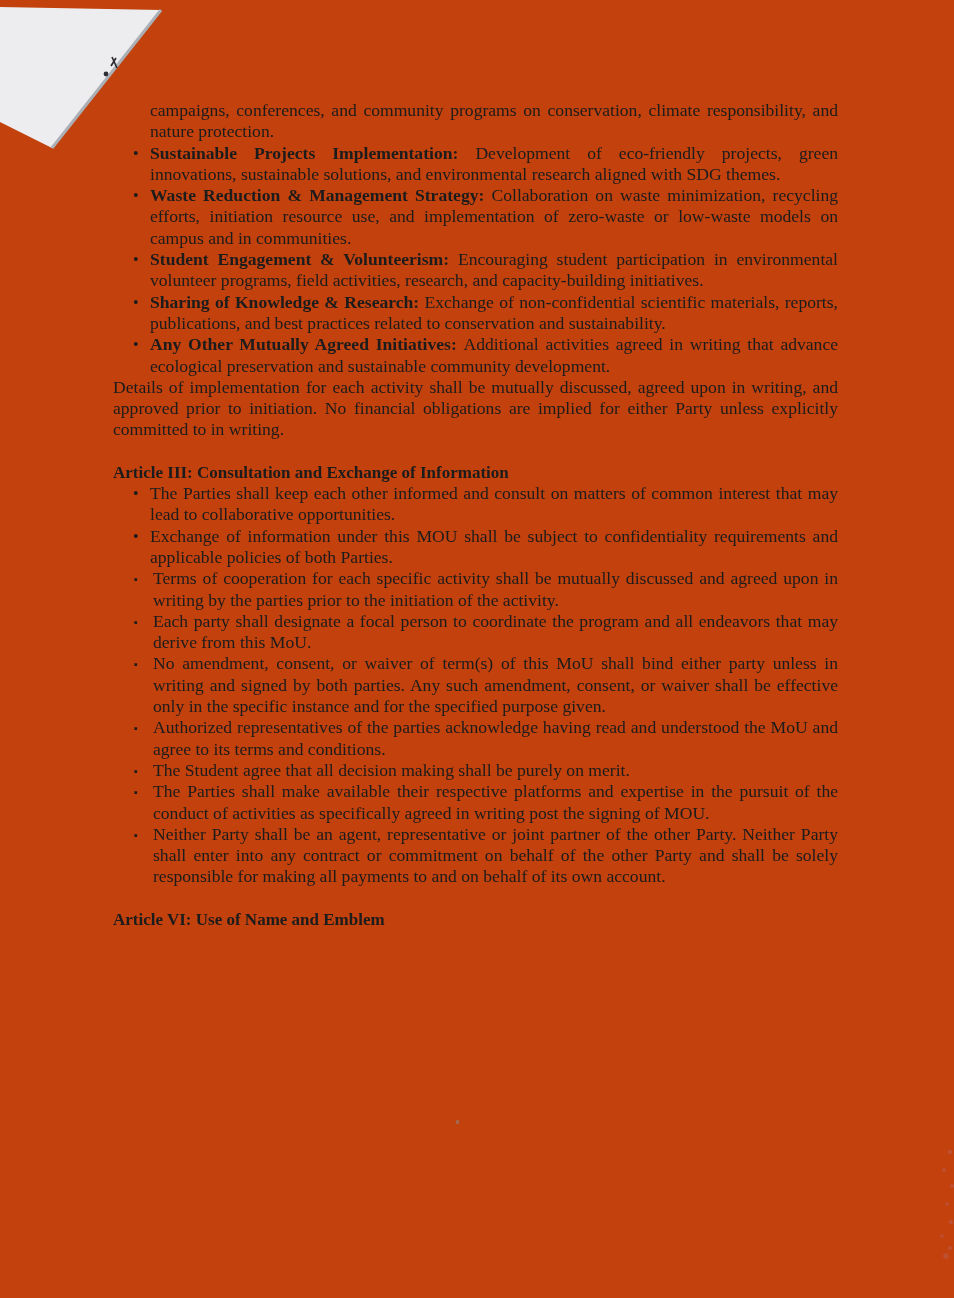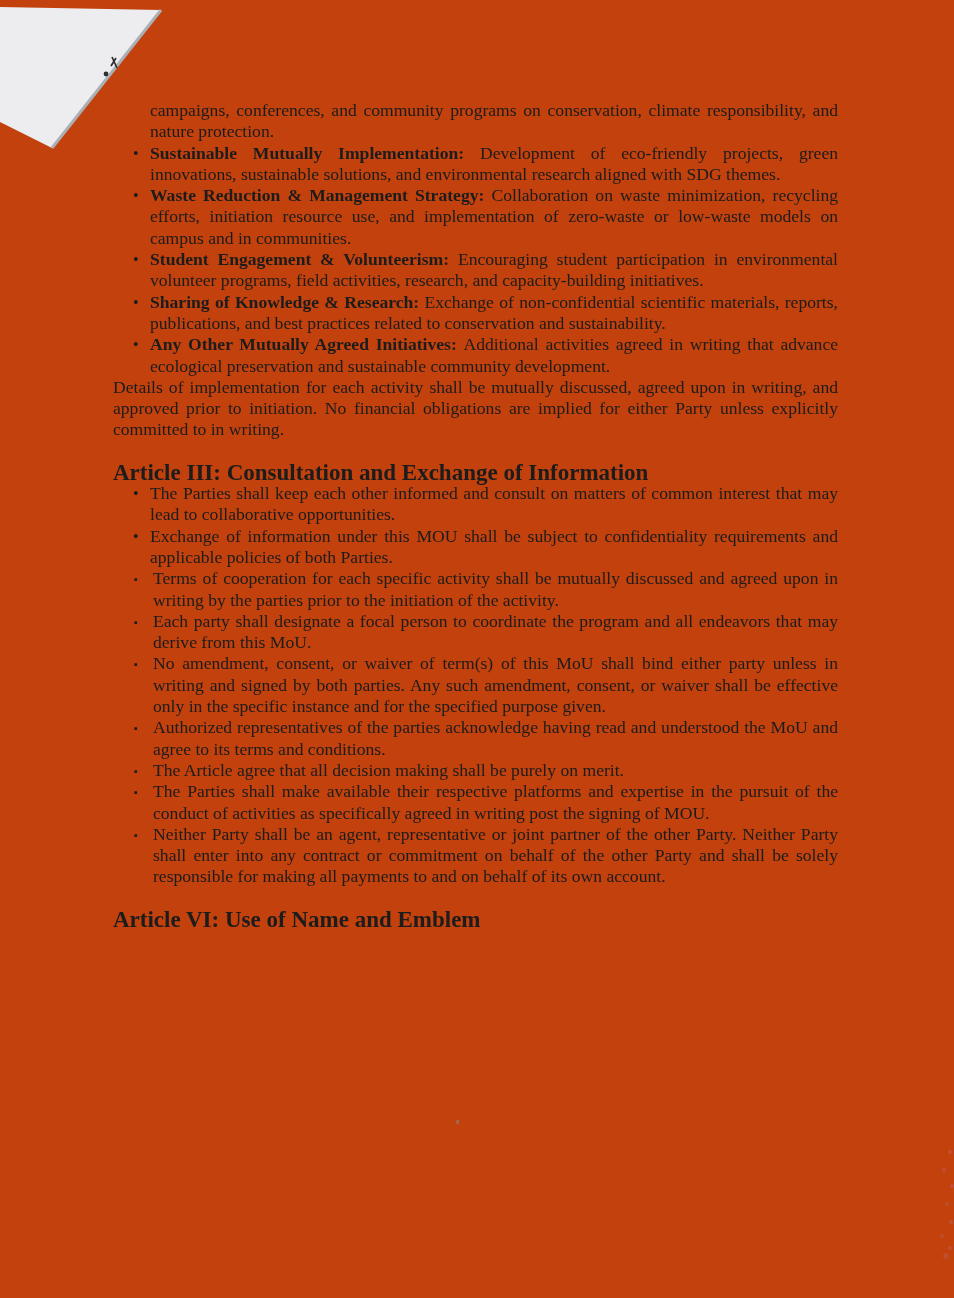--- a/index.html
+++ b/index.html
@@ -15,21 +15,21 @@
     position:absolute;
     left:113px;top:100px;
     width:725px;
     font-size:17.6px;
     line-height:21.3px;
     text-align:justify;
   }
   p{margin:0;}
   .cont-para{margin-left:37px;}
   h3{
-    font-size:23px;
+    font-size:17px;
     line-height:21.3px;
     font-weight:bold;
     margin:21px 0 0 0;
     text-align:left;
   }
   ul{list-style:none;margin:0;padding:0;}
   li{position:relative;padding-left:37px;}
   ul.square li{padding-left:40px;}
   .marker{
     position:absolute;left:20px;top:0;
@@ -68,21 +68,21 @@
     <line x1="161" y1="10" x2="52" y2="148" stroke="#aab0b6" stroke-width="3"></line>
     <circle cx="106" cy="74" r="2.4" fill="#2e2e34"></circle>
     <path d="M112,57 L117,68 M116,58 L111,66" stroke="#2e2e34" stroke-width="1.7" fill="none"></path>
   </svg>
 
   <div class="content">
 
     <p class="cont-para">campaigns, conferences, and community programs on conservation, climate responsibility, and nature protection.</p>
 
     <ul class="disc" id="activities-list">
-        <li><span class="marker">•</span><span class="lead">Sustainable Mutually Implementation: </span>​<span>Development of eco-friendly projects, green innovations, sustainable solutions, and environmental research aligned with SDG themes.</span></li>
+        <li><span class="marker">•</span><span class="lead">Sustainable Projects Implementation: </span>​<span>Development of eco-friendly projects, green innovations, sustainable solutions, and environmental research aligned with SDG themes.</span></li>
         <li><span class="marker">•</span><span class="lead">Waste Reduction &amp; Management Strategy: </span>​<span>Collaboration on waste minimization, recycling efforts, initiation resource use, and implementation of zero-waste or low-waste models on campus and in communities.</span></li>
         <li><span class="marker">•</span><span class="lead">Student Engagement &amp; Volunteerism: </span>​<span>Encouraging student participation in environmental volunteer programs, field activities, research, and capacity-building initiatives.</span></li>
         <li><span class="marker">•</span><span class="lead">Sharing of Knowledge &amp; Research: </span>​<span>Exchange of non-confidential scientific materials, reports, publications, and best practices related to conservation and sustainability.</span></li>
         <li><span class="marker">•</span><span class="lead">Any Other Mutually Agreed Initiatives: </span>​<span>Additional activities agreed in writing that advance ecological preservation and sustainable community development.</span></li>
       </ul>
 
     <p>Details of implementation for each activity shall be mutually discussed, agreed upon in writing, and approved prior to initiation. No financial obligations are implied for either Party unless explicitly committed to in writing.</p>
 
     <div id="articles-container">
         <h3>Article III: Consultation and Exchange of Information</h3>
@@ -90,21 +90,21 @@
           <li><span class="marker">•</span><span>The Parties shall keep each other informed and consult on matters of common interest that may lead to collaborative opportunities.</span></li>
           <li><span class="marker">•</span><span>Exchange of information under this MOU shall be subject to confidentiality requirements and applicable policies of both Parties.</span></li>
         </ul>
         <ul class="square">
           <li><span class="marker">▪</span><span>Terms of cooperation for each specific activity shall be mutually discussed and agreed upon in writing by the parties prior to the initiation of the activity.</span></li>
           <li><span class="marker">▪</span><span>Each party shall designate a focal person to coordinate the program and all endeavors that may derive from this MoU.</span></li>
           <li><span class="marker">▪</span><span>No amendment, consent, or waiver of term(s) of this MoU shall bind either party unless in writing and signed by both parties. Any such amendment, consent, or waiver shall be effective only in the specific instance and for the specified purpose given.</span></li>
           <li><span class="marker">▪</span><span>Authorized representatives of the parties acknowledge having read and understood the MoU and agree to its terms and conditions.</span></li>
         </ul>
         <ul class="square">
-          <li><span class="marker">▪</span><span>The Article agree that all decision making shall be purely on merit.</span></li>
+          <li><span class="marker">▪</span><span>The Student agree that all decision making shall be purely on merit.</span></li>
           <li><span class="marker">▪</span><span>The Parties shall make available their respective platforms and expertise in the pursuit of the conduct of activities as specifically agreed in writing post the signing of MOU.</span></li>
           <li><span class="marker">▪</span><span>Neither Party shall be an agent, representative or joint partner of the other Party. Neither Party shall enter into any contract or commitment on behalf of the other Party and shall be solely responsible for making all payments to and on behalf of its own account.</span></li>
         </ul>
         <h3>Article VI: Use of Name and Emblem</h3>
       </div>
 
   </div>
 
   <div class="speck"></div>
   <div class="edge-speckles"></div>

